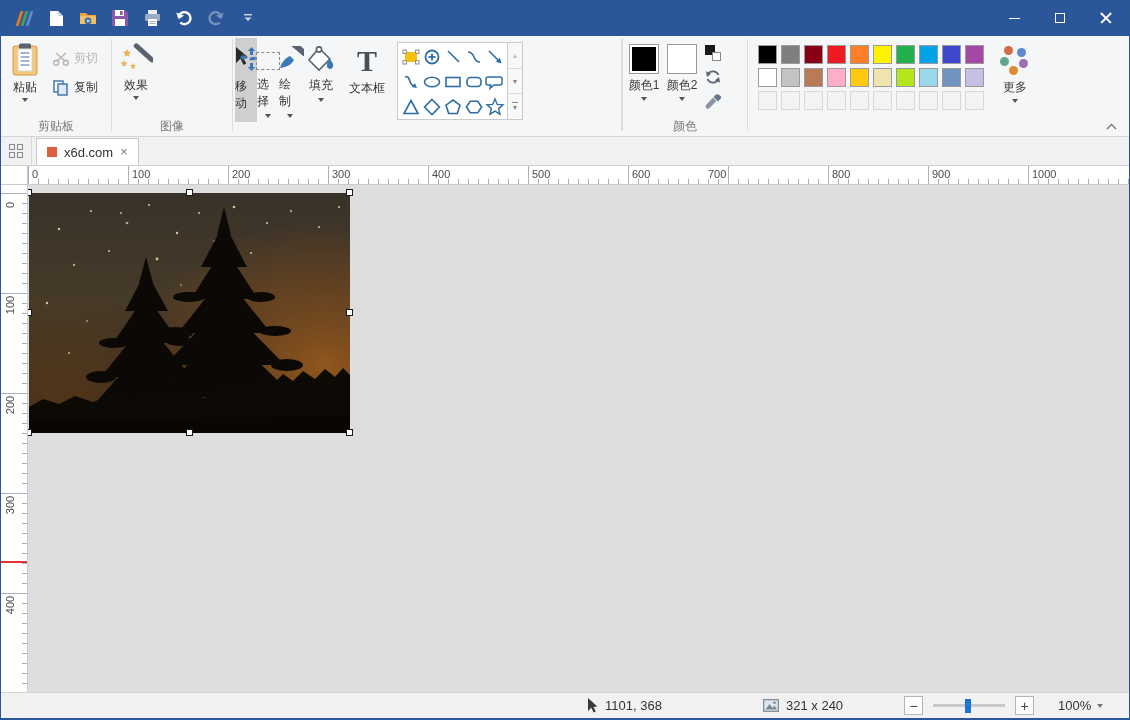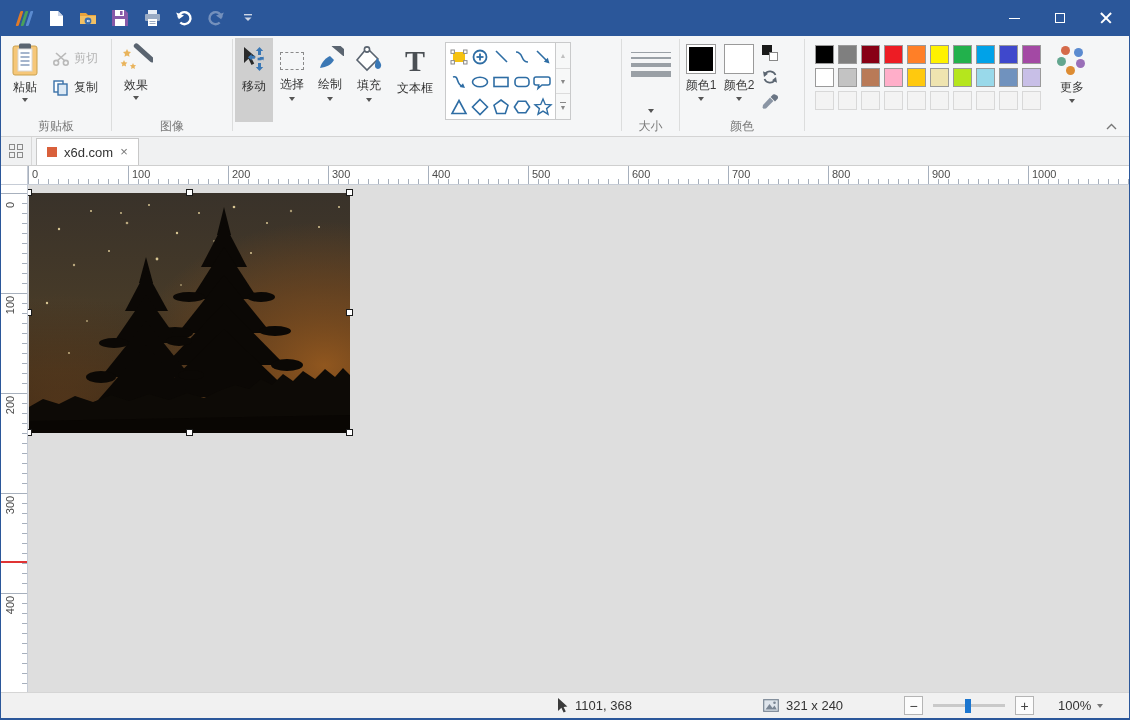--- a/index.html
+++ b/index.html
@@ -35,21 +35,21 @@
   .grp { display:flex; flex-direction:column; height:100%; padding:2px 2px 0; }
   .grp-content { flex:1; display:flex; align-items:flex-start; }
   .grp-label { height:17px; text-align:center; color:#7a7a7a; font-size:12px; line-height:15px; }
   .sep { width:1px; height:92px; background:#dcdddd; margin-top:3px; }
   .caret { display:inline-block; width:0; height:0; border-left:3.5px solid transparent; border-right:3.5px solid transparent; border-top:4px solid #555; }
   .bigbtn { width:44px; display:flex; flex-direction:column; align-items:center; padding-top:5px; gap:2px; }
   .bigbtn .lbl { font-size:12px; color:#333; }
   .smallcol { display:flex; flex-direction:column; justify-content:center; gap:12px; padding:12px 4px 0 6px; }
   .smallrow { display:flex; align-items:center; gap:5px; font-size:12px; white-space:nowrap; }
   .smallrow.disabled { color:#b4b4b4; }
-  .toolbtn { width:38px; display:flex; flex-direction:column; align-items:center; padding-top:8px; gap:4px; height:84px; }
+  .toolbtn { width:22px; display:flex; flex-direction:column; align-items:center; padding-top:8px; gap:4px; height:84px; }
   .toolbtn.active { background:#cfcfcf; }
   .toolbtn .lbl { font-size:12px; color:#333; }
   .dash-rect { width:24px; height:18px; border:1.5px dashed #8a8a8a; margin-top:6px; }
   .bigT { font-family:"Liberation Serif","DejaVu Serif",serif; font-size:30px; font-weight:bold; color:#4a4f54; line-height:30px; }
   
   .gallery { display:flex; margin:4px 0 0 4px; border:1px solid #c9cacb; background:#fff; height:78px; }
   .gallery-grid { display:grid; grid-template-columns:repeat(5,21px); grid-template-rows:repeat(3,25px); padding:1px 2px; }
   .gcell { display:flex; align-items:center; justify-content:center; }
   .gallery-scroll { width:15px; border-left:1px solid #c9cacb; display:flex; flex-direction:column; }
   .gs-btn { flex:1; border-bottom:1px solid #dcdcdc; display:flex; align-items:center; justify-content:center; background:#f7f8f8; font-size:7px; color:#888; }
@@ -389,32 +389,20 @@
             <div class="gs-btn">▼</div>
             <div class="gs-btn">
                 <span style="border-top:1px solid #888;padding-top:1px">▼</span>
               </div>
           </div>
         </div>
       </div>
     </div>
     <div class="sep"></div>
 
-    <div class="grp" style="width:57px">
-      <div class="grp-content" style="flex-direction:column;align-items:center">
-        <div class="sizeicon">
-          <i style="height:1px"></i>
-            <i style="height:2px"></i>
-            <i style="height:4px"></i>
-            <i style="height:6px"></i>
-        </div>
-        <span class="caret" style="margin-top:26px"></span>
-      </div>
-      <div class="grp-label">大小</div>
-    </div>
     <div class="sep"></div>
 
     <div class="grp" style="width:124px">
       <div class="grp-content">
         <div class="colwell">
           <span class="well">
               <i id="color1-swatch" style="background: rgb(0, 0, 0);"></i>
             </span>
           <span>颜色1</span>
           <span class="caret"></span>
@@ -532,21 +520,21 @@
         <span class="hlabel" style="left: 204px;">200</span>
         <div class="htick" style="left: 300px;"></div>
         <span class="hlabel" style="left: 304px;">300</span>
         <div class="htick" style="left: 400px;"></div>
         <span class="hlabel" style="left: 404px;">400</span>
         <div class="htick" style="left: 500px;"></div>
         <span class="hlabel" style="left: 504px;">500</span>
         <div class="htick" style="left: 600px;"></div>
         <span class="hlabel" style="left: 604px;">600</span>
         <div class="htick" style="left: 700px;"></div>
-        <span class="hlabel" style="left: 704px;">700</span>
+        <span class="hlabel" style="left: 680px;">700</span>
         <div class="htick" style="left: 800px;"></div>
         <span class="hlabel" style="left: 804px;">800</span>
         <div class="htick" style="left: 900px;"></div>
         <span class="hlabel" style="left: 904px;">900</span>
         <div class="htick" style="left: 1000px;"></div>
         <span class="hlabel" style="left: 1004px;">1000</span>
       </div>
   </div>
 
   <div class="main">
@@ -653,21 +641,21 @@
           <div class="handle" style="left: -3px; top: 124px;"></div>
           <div class="handle" style="left: 318px; top: 124px;"></div>
           <div class="handle" style="left: -3px; top: 244px;"></div>
           <div class="handle" style="left: 157.5px; top: 244px;"></div>
           <div class="handle" style="left: 318px; top: 244px;"></div>
         </div>
     </div>
   </div>
 
   <div class="statusbar">
-    <div class="sb-item" style="left:555px">
+    <div class="sb-item" style="left:585px">
       <svg width="12" height="16" viewBox="0 0 12 16">
           <path d="M2 0 L2 13 L5.4 9.8 L7.6 14.6 L9.8 13.6 L7.6 8.9 L11.4 8.6 Z" fill="#3a3a3a"></path>
         </svg>
       <span>1101, 368</span>
     </div>
     <div class="sb-item" style="left:762px">
       <svg width="16" height="13" viewBox="0 0 16 13">
           <rect x="0.7" y="0.7" width="14.6" height="11.6" fill="#dfe5ec" stroke="#7a8694" stroke-width="1.2"></rect>
           <path d="M2.5 10.5 L6.5 5 L9.5 9 L11.5 6.6 L13.8 10.5 Z" fill="#7a8694"></path>
           <circle cx="11.5" cy="3.8" r="1.3" fill="#7a8694"></circle>

